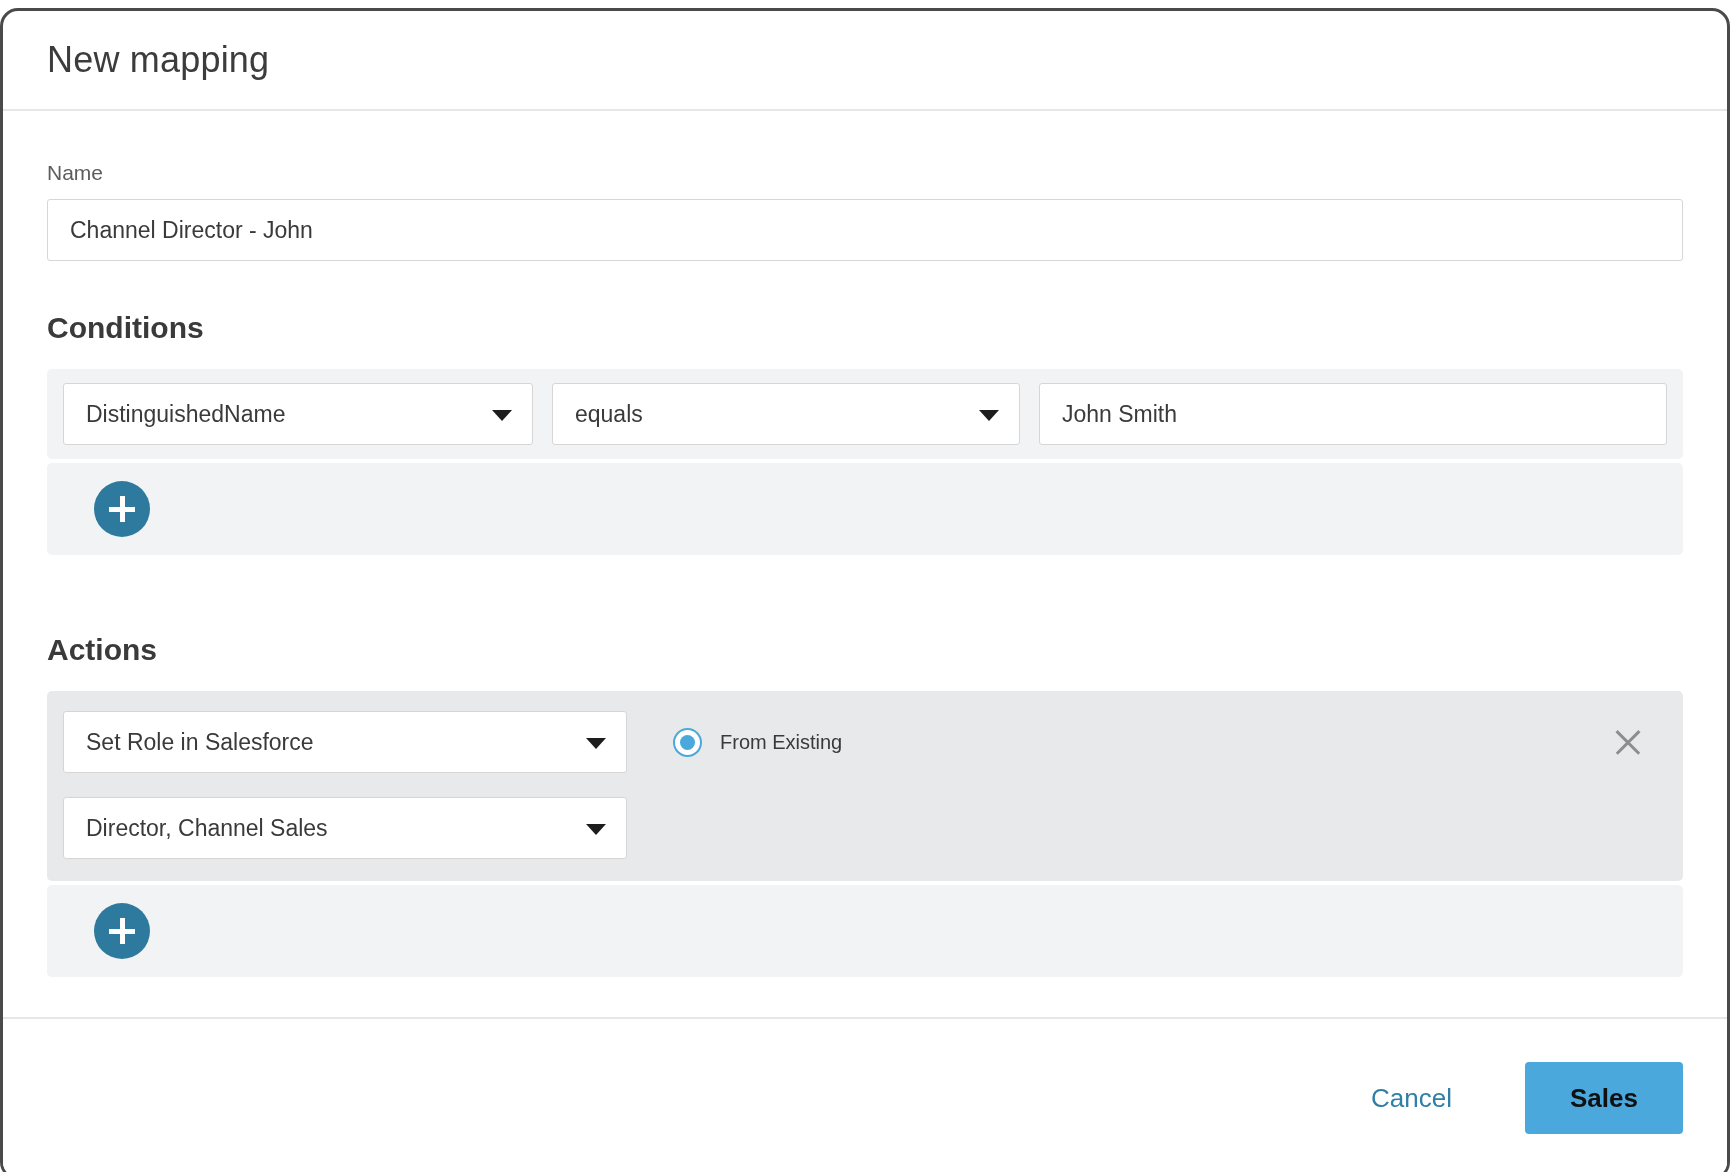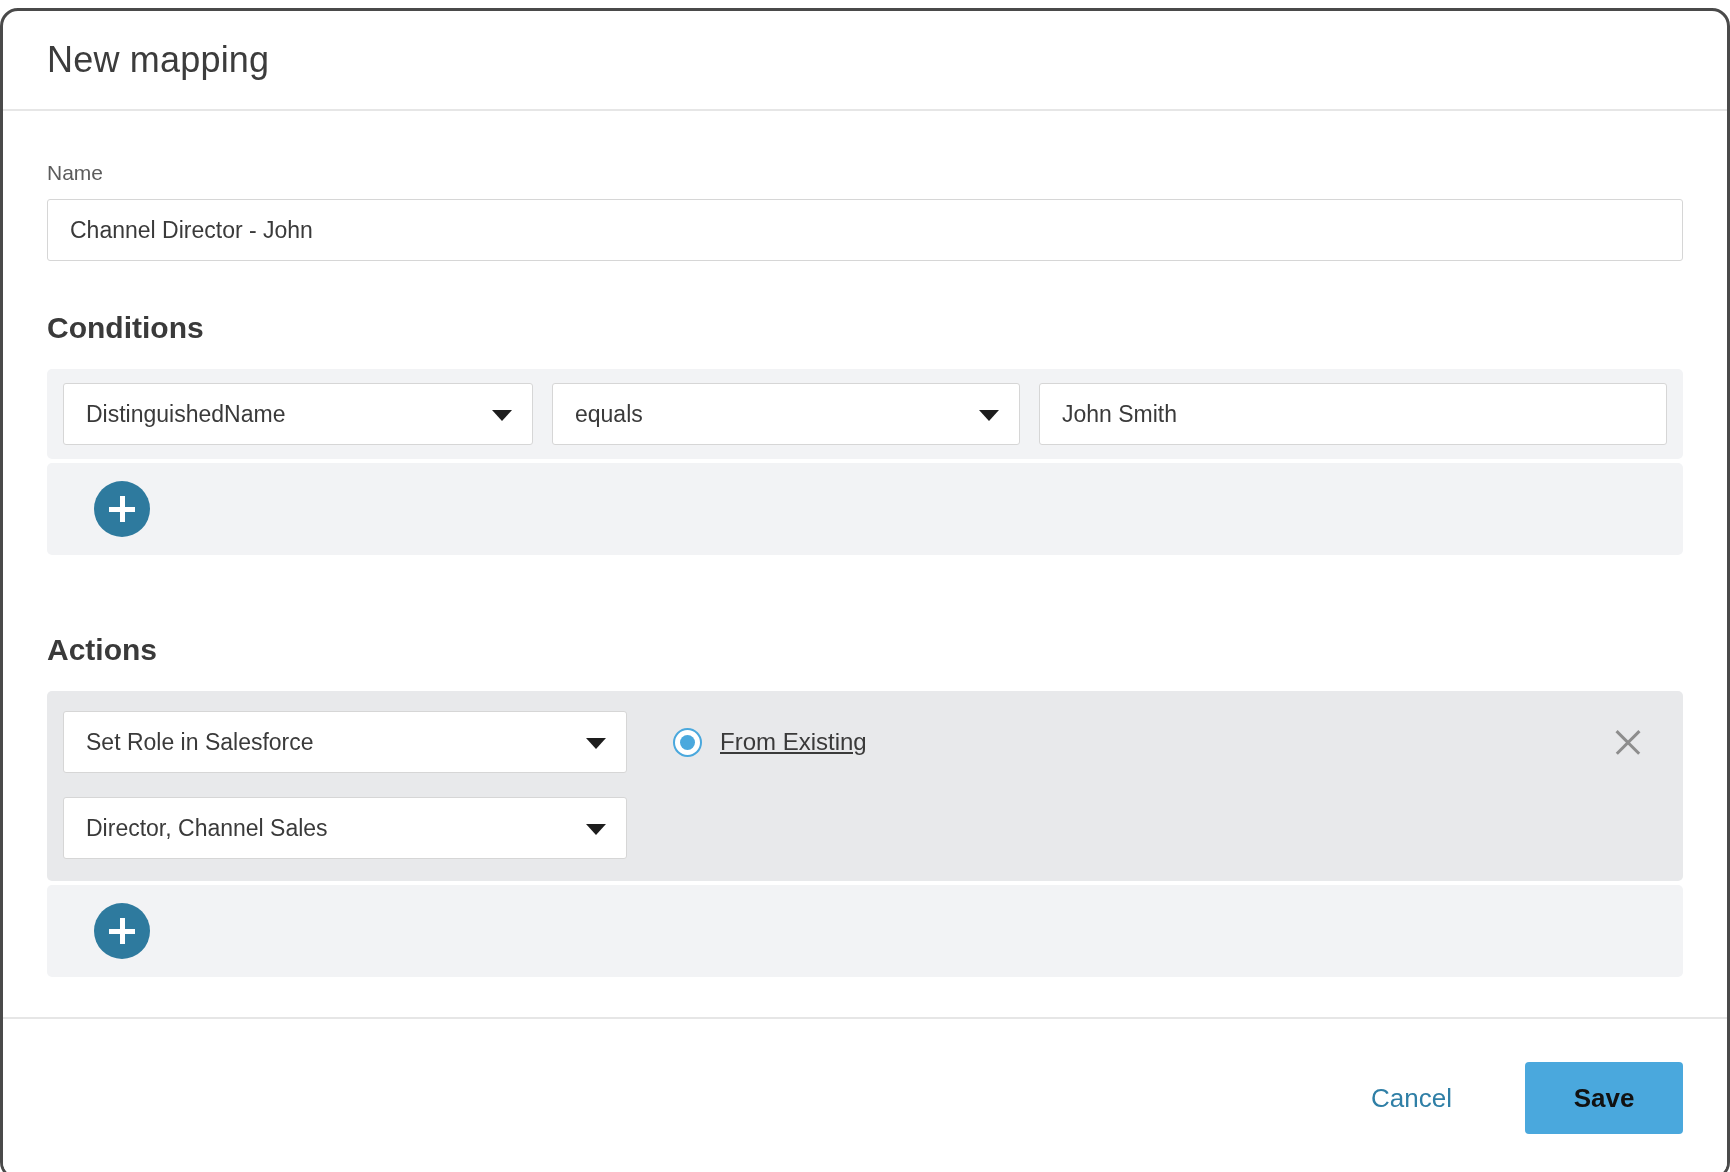--- a/index.html
+++ b/index.html
@@ -192,24 +192,23 @@
   .radio::after {
     content: "";
     position: absolute;
     left: 50%; top: 50%;
     width: 15px; height: 15px;
     margin-left: -7.5px; margin-top: -7.5px;
     border-radius: 50%;
     background: #4aa8dd;
   }
   .radio-label {
-    font-size: 24px;
+    font-size: 20px;
     color: #3a3a3a;
     margin-left: 18px;
-    text-decoration: underline;
   }
   .close-x {
     margin-left: auto;
     width: 34px; height: 34px;
     position: relative;
     cursor: pointer;
     flex: 0 0 auto;
     margin-right: 22px;
   }
   .close-x::before, .close-x::after {
@@ -315,16 +314,16 @@
     </div>
 
     <div class="panel panel-add">
       <button class="add-btn"></button>
     </div>
 
   </div>
 
   <div class="modal-footer">
     <button class="cancel-btn">Cancel</button>
-    <button class="save-btn">Save</button>
+    <button class="save-btn">Sales</button>
   </div>
 
 </div>
 
 </body></html>

